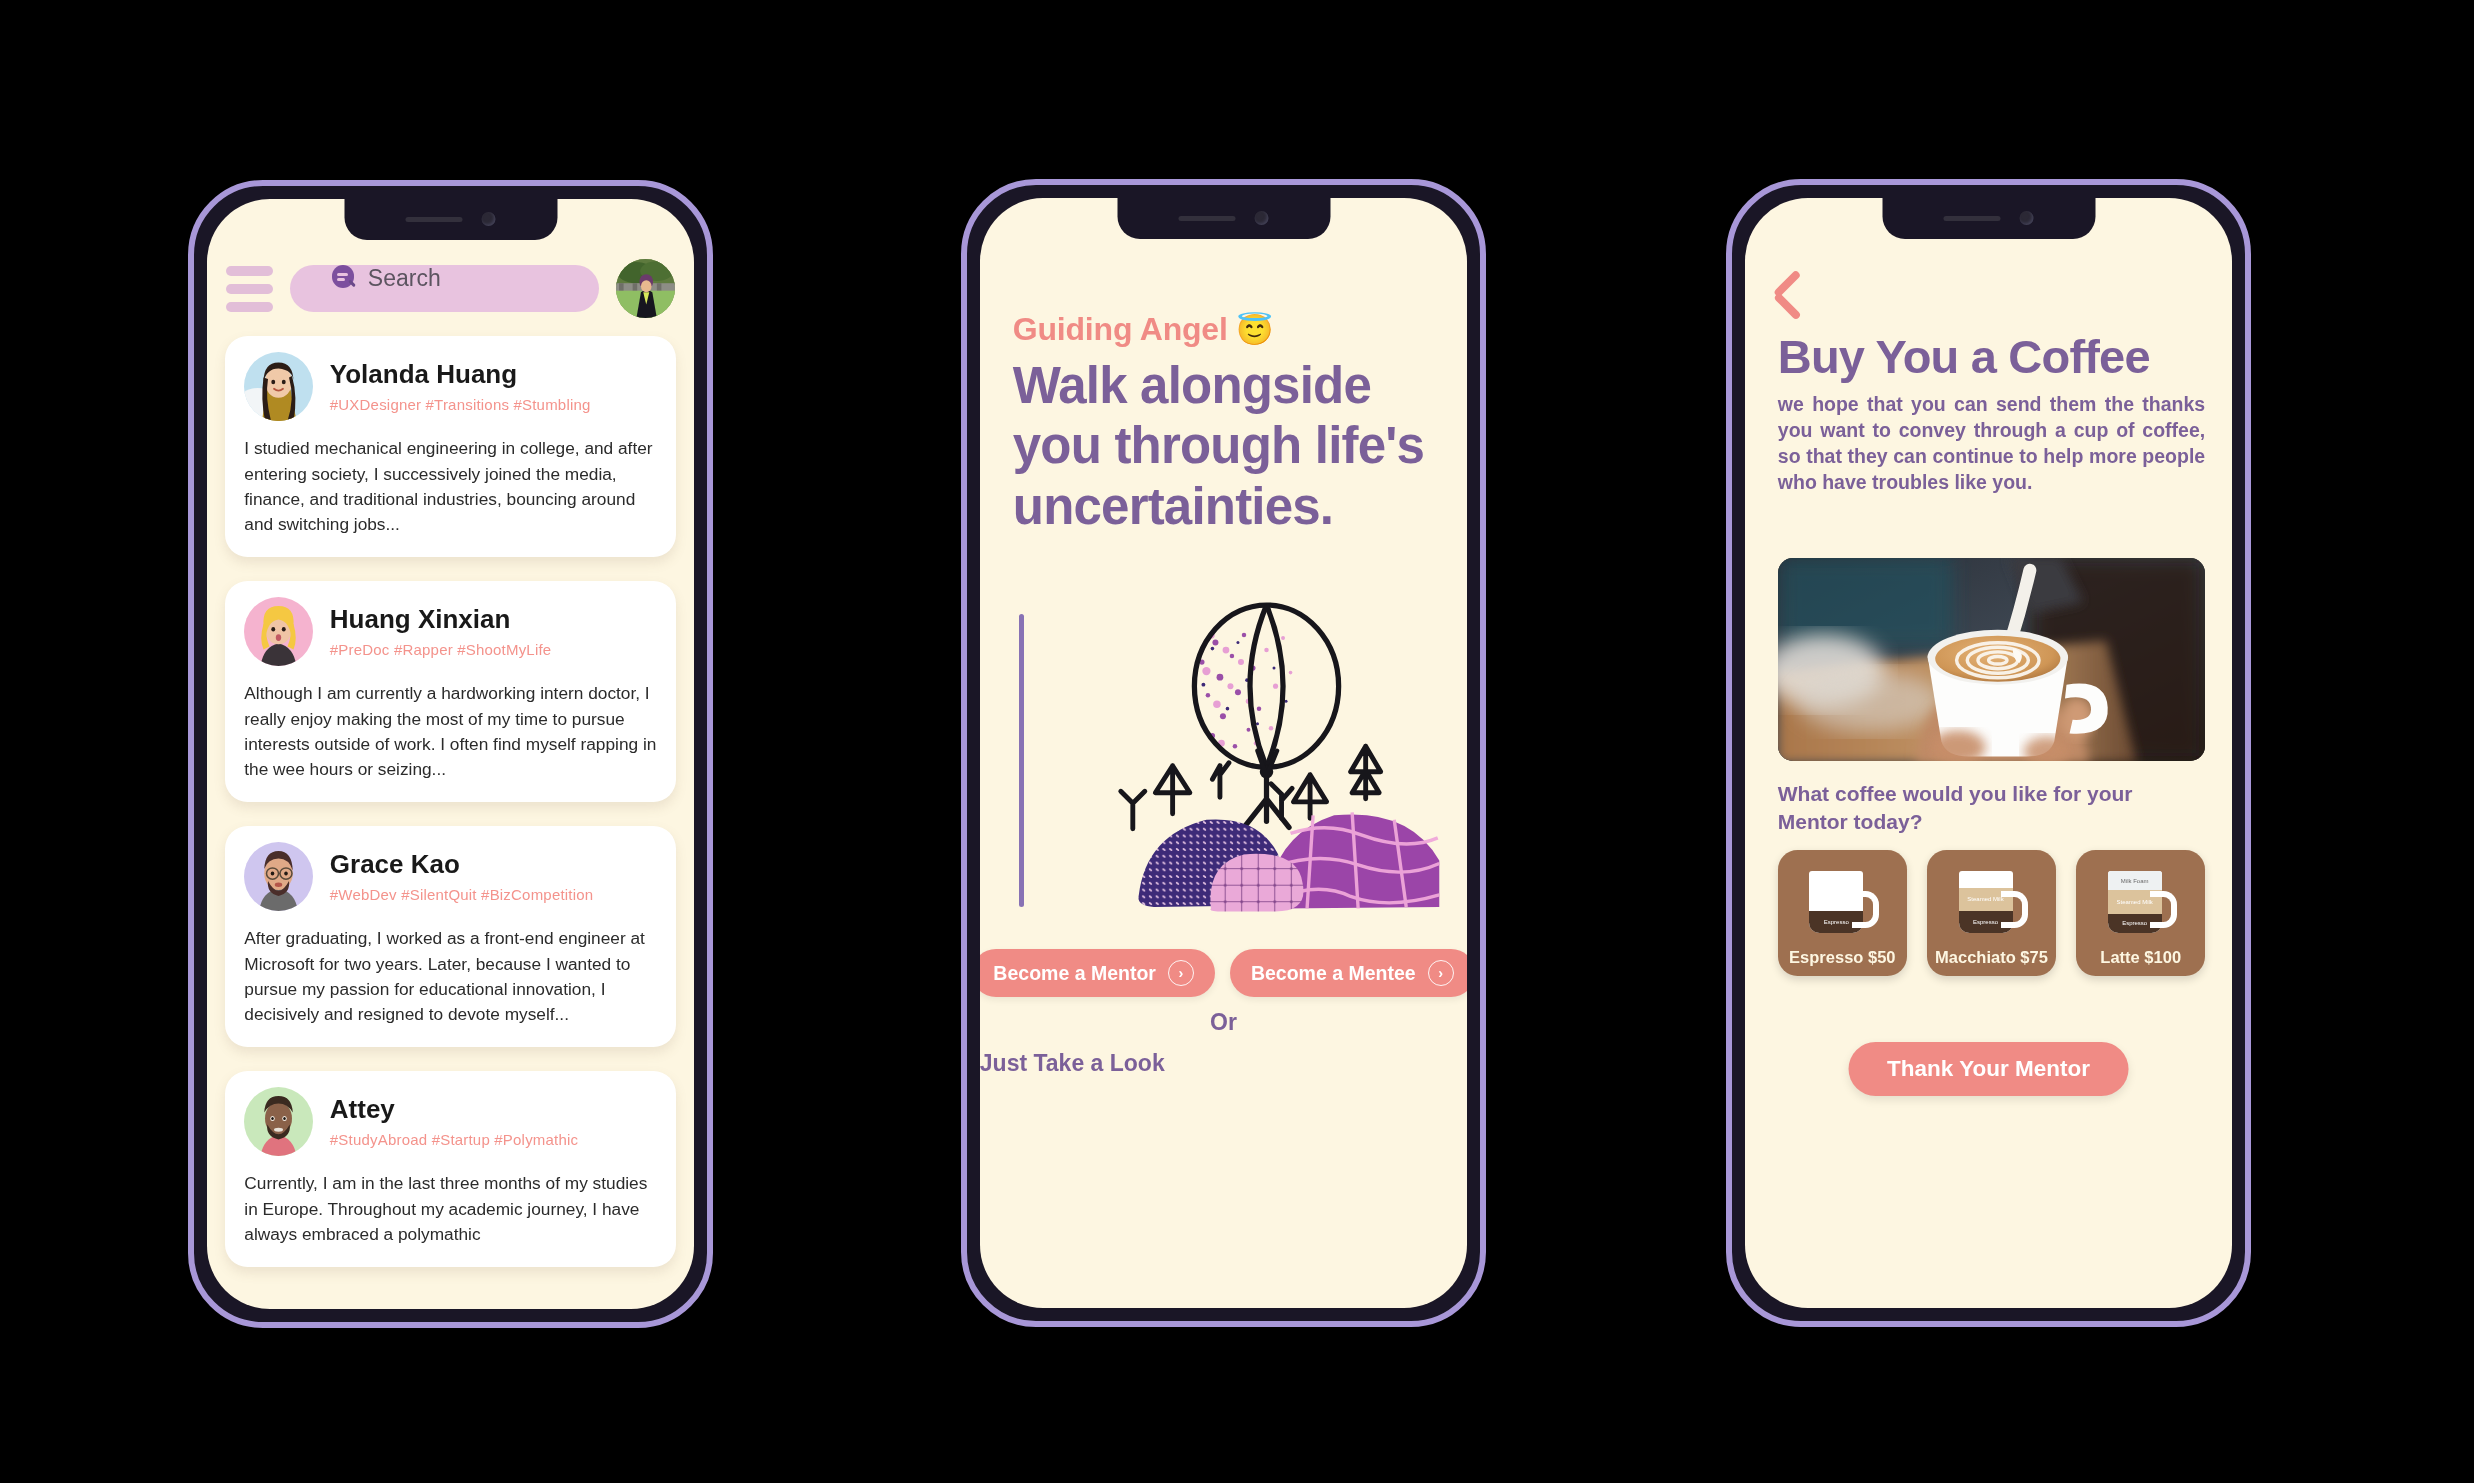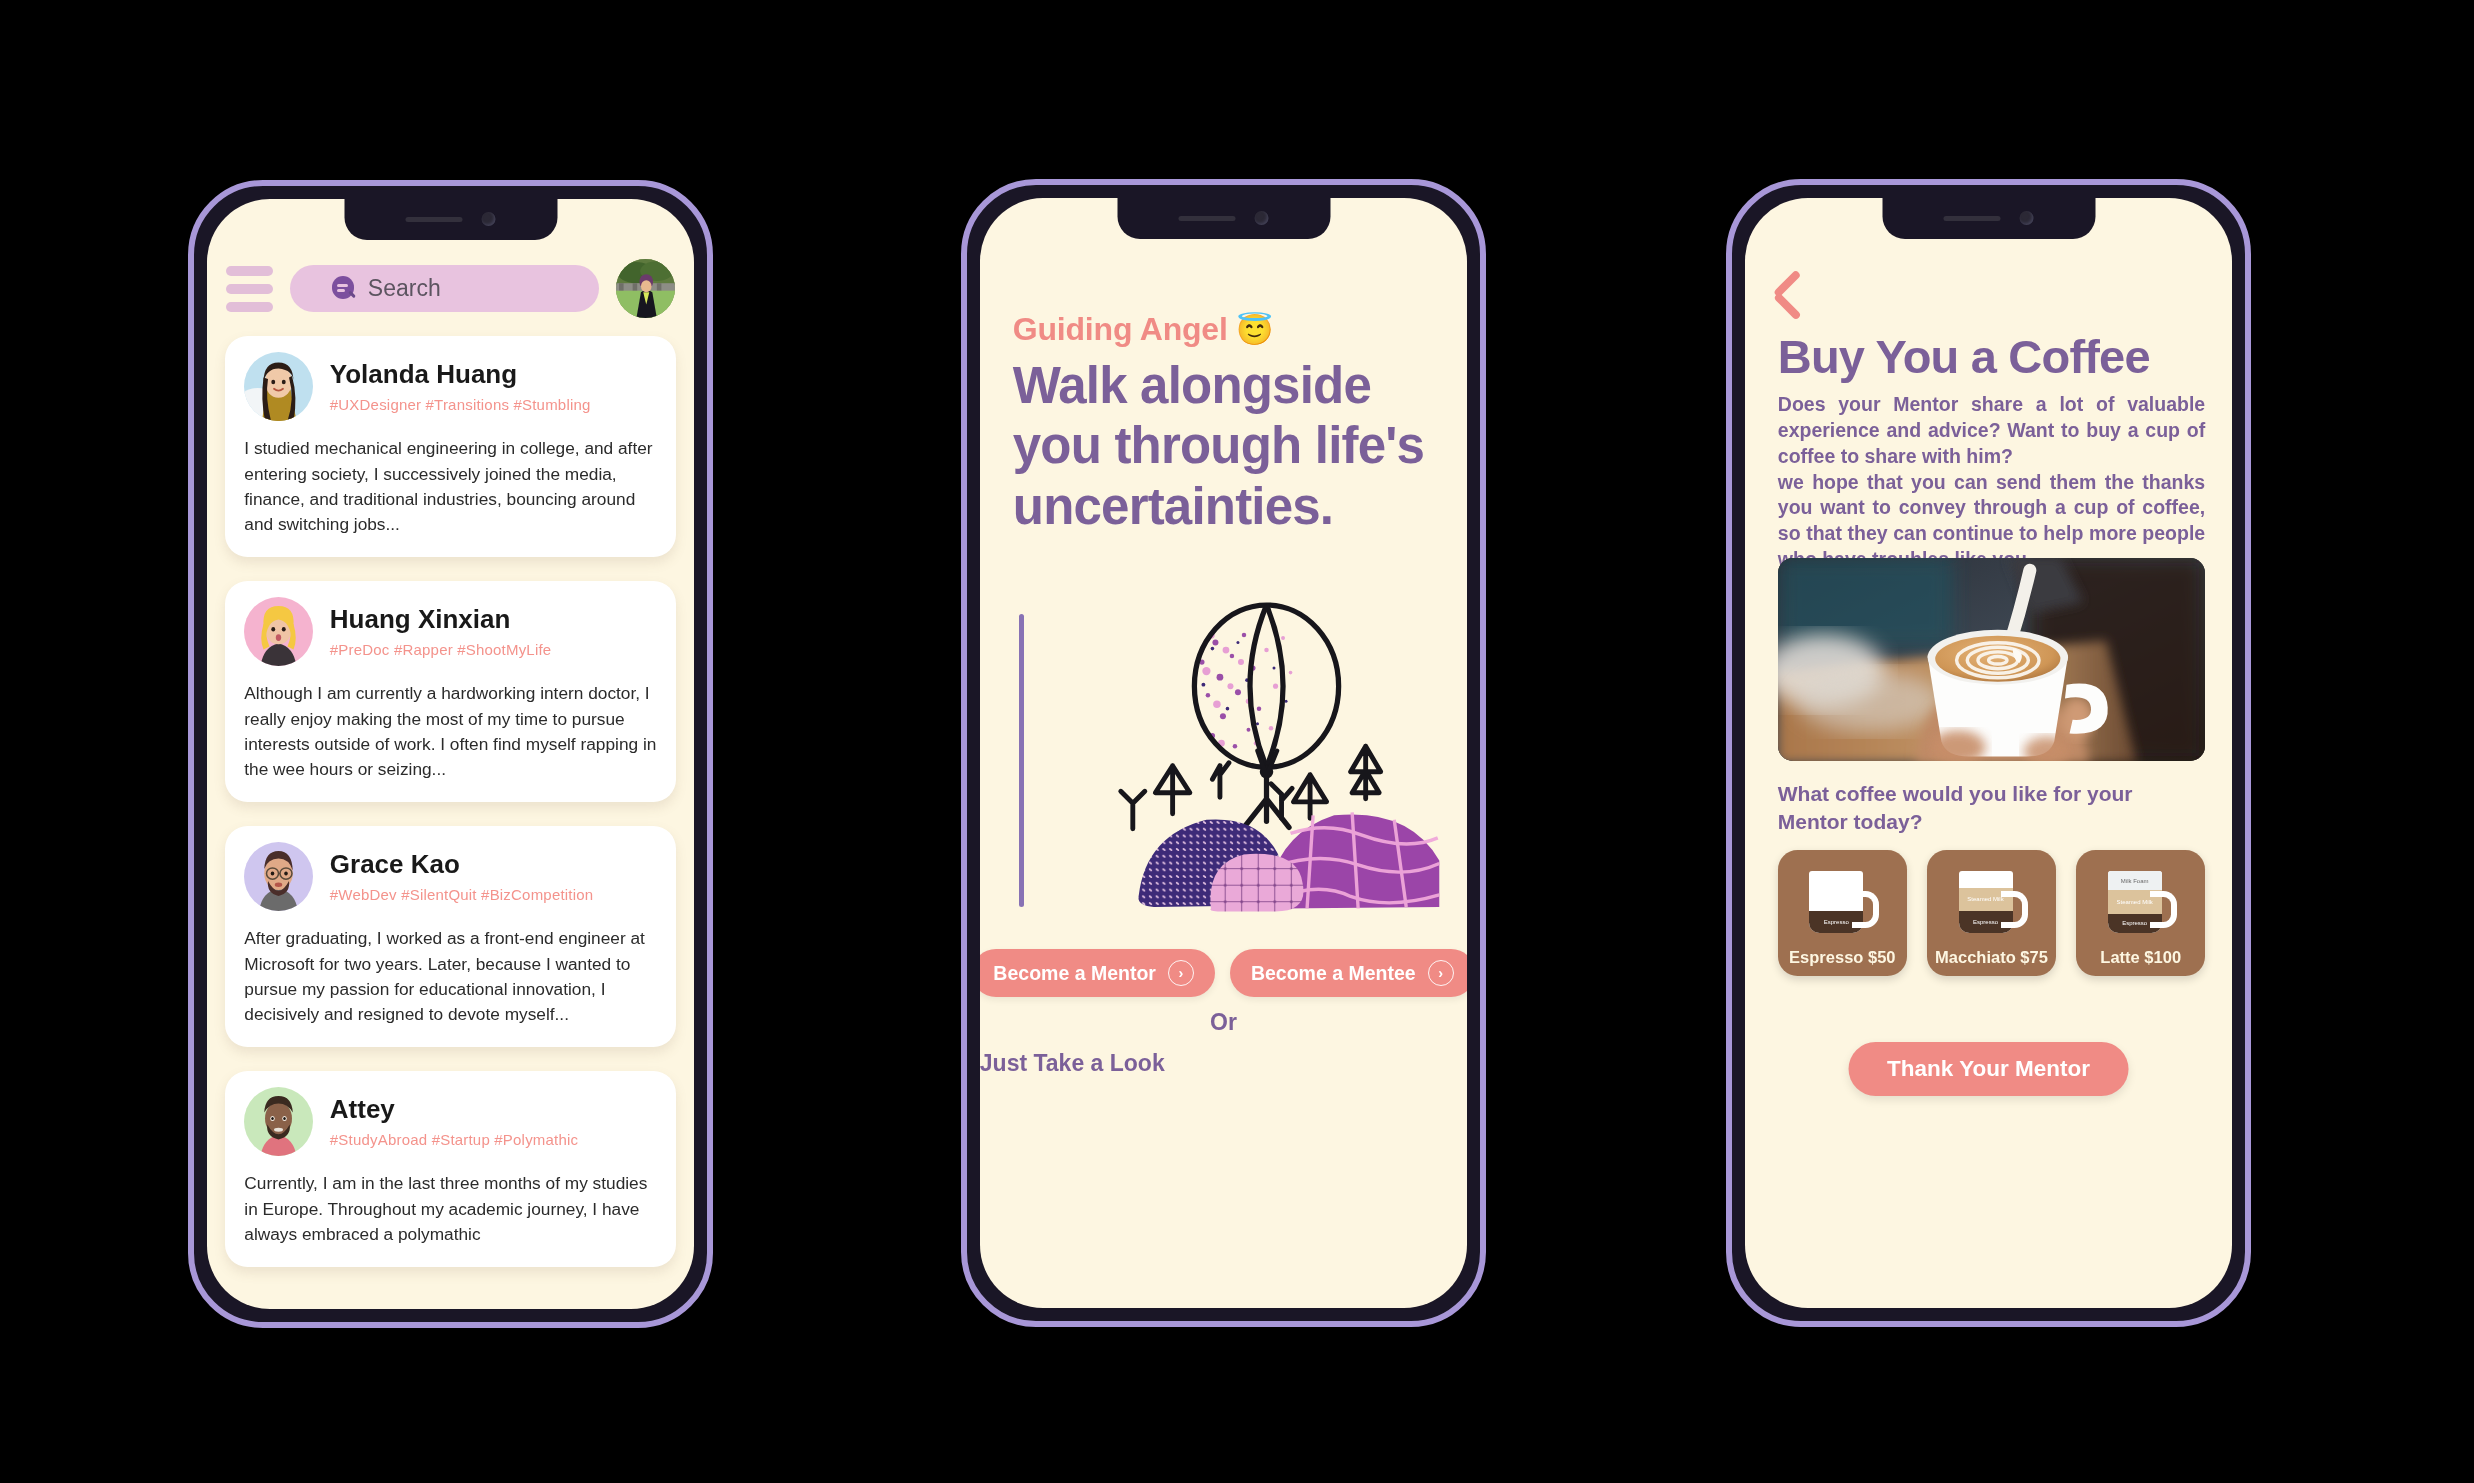--- a/index.html
+++ b/index.html
@@ -70,21 +70,21 @@
     display:flex;align-items:center;gap:0;padding:0 19.5px;
     box-sizing:border-box;
   }
   .hamburger{width:47px;display:flex;flex-direction:column;gap:8.3px;cursor:pointer;}
   .hamburger span{display:block;height:9.8px;border-radius:6px;background:#e2bed8;}
   .hamburger span:nth-child(1){width:47px;}
   .hamburger span:nth-child(2){width:47px;}
   .hamburger span:nth-child(3){width:47px;}
   .searchbar{
     flex:1;margin:0 16.5px;height:47px;border-radius:25.5px;
-    background:#e8c3df;display:flex;align-items:center;padding-left:42px;
+    background:#e8c3df;display:flex;padding-left:42px;
     box-sizing:border-box;gap:10.5px;
   }
   .search-icon{width:25.5px;height:25.5px;position:relative;flex:0 0 auto;}
   .search-icon .circ{
     position:absolute;left:0;top:0;width:22.5px;height:22.5px;border-radius:50%;
     background:#7c4f9e;
   }
   .search-icon .bar1{position:absolute;left:5.3px;top:7.5px;width:11.3px;height:3px;border-radius:1.5px;background:#e8c3df;}
   .search-icon .bar2{position:absolute;left:5.3px;top:12.8px;width:7.5px;height:3px;border-radius:1.5px;background:#e8c3df;}
   .search-icon .handle{position:absolute;left:16.5px;top:16.5px;width:8.3px;height:3px;border-radius:1.5px;background:#6b4a8a;transform:rotate(45deg);}
@@ -509,21 +509,20 @@
       <div class="p3-body">
 
         <div class="back-chevron">
           <i></i>
             <i></i>
         </div>
 
         <div class="p3-title">Buy You a Coffee</div>
 
         <div class="p3-para">
-          <p>Does your Mentor share a lot of valuable experience and advice? Want to buy a cup of coffee to share with him?</p>
           <p>we hope that you can send them the thanks you want to convey through a cup of coffee, so that they can continue to help more people who have troubles like you.</p>
         </div>
 
         <div class="coffee-photo">
           <svg viewBox="0 0 560 270" width="100%" height="100%" preserveAspectRatio="xMidYMid slice" aria-hidden="true">
             <defs>
               <linearGradient id="bgWarm" x1="0" y1="0" x2="1" y2="1">
                 <stop offset="0%" stop-color="#2a2e36"></stop>
                 <stop offset="45%" stop-color="#3c4550"></stop>
                 <stop offset="100%" stop-color="#221c1a"></stop>

